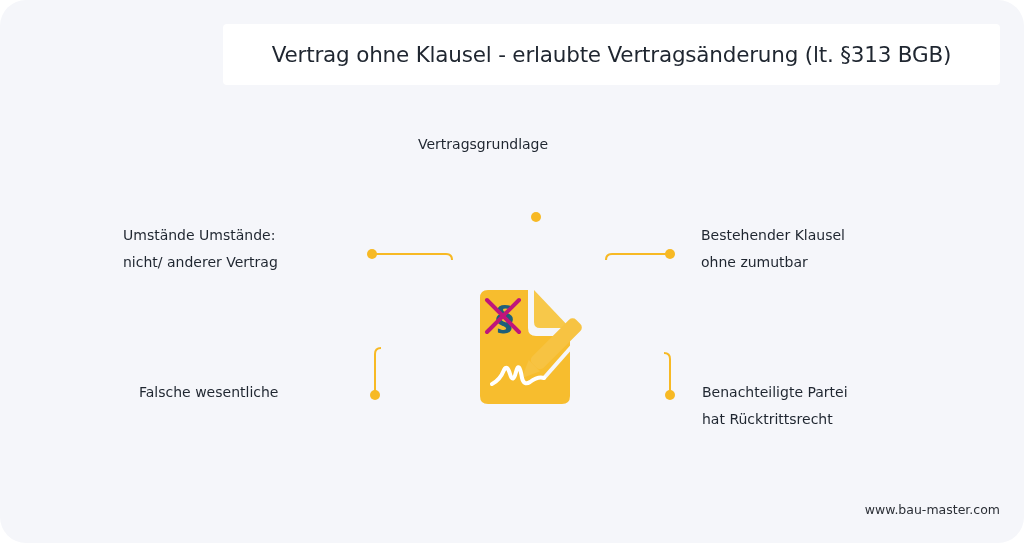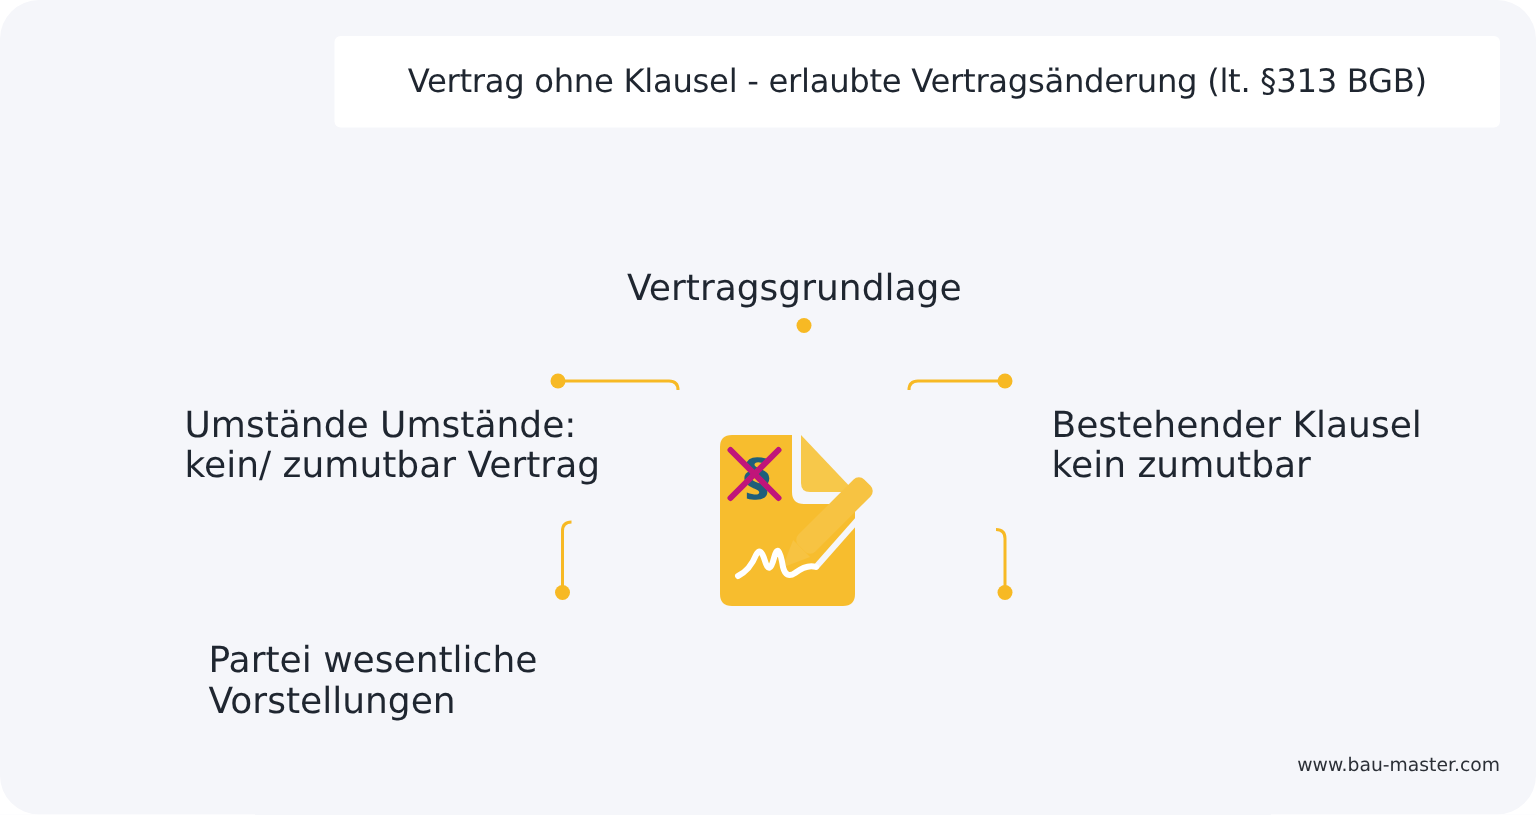--- a/index.html
+++ b/index.html
@@ -4,21 +4,21 @@
   <style>
     html, body { margin: 0; padding: 0; background: #ffffff; }
     body { width: 1024px; height: 543px; position: relative; overflow: hidden;
            font-family: "DejaVu Sans", "Liberation Sans", sans-serif; color: #1f2630; }
     .canvas { position: absolute; left: 0; top: 0; width: 1024px; height: 543px;
               background: #f5f6fa; border-radius: 26px; }
     .title-box { position: absolute; left: 223px; top: 24px; width: 777px; height: 61px;
                  background: #ffffff; border-radius: 4px; display: flex; align-items: center;
                  justify-content: center; }
     .title-box span { font-size: 21.5px; letter-spacing: -0.2px; color: #1f2630; }
-    .label { position: absolute; font-size: 24px; line-height: 27px; color: #1f2630; white-space: nowrap; margin-top: 48px; }
+    .label { position: absolute; font-size: 14px; line-height: 27px; color: #1f2630; white-space: nowrap; }
     .footer { position: absolute; right: 24px; top: 502px; font-size: 12.5px; color: #2b2f36; margin-left: 42px; }
     svg.connectors { position: absolute; left: 0; top: 0; }
     .icon { position: absolute; left: 478px; top: 288px; width: 130px; height: 118px; }
   </style>
 </head>
 <body>
 
 <div class="canvas">
 
   <div class="title-box">
@@ -98,28 +98,31 @@
     <line x1="9" y1="12" x2="41" y2="44" stroke="#c0157a" stroke-width="4" stroke-linecap="round"></line>
     <line x1="41" y1="12" x2="9" y2="44" stroke="#c0157a" stroke-width="4" stroke-linecap="round"></line>
   </svg>
 
   <div class="label" style="left:418px; top:131px;">
     <div>Vertragsgrundlage</div>
   </div>
 
   <div class="label" style="left:123px; top:222px;">
     <div>Umstände Umstände:</div>
-    <div>kein/ zumutbar Vertrag</div>
+    <div>nicht/ anderer Vertrag</div>
   </div>
 
   <div class="label" style="left:701px; top:222px;">
     <div>Bestehender Klausel</div>
-    <div>kein zumutbar</div>
+    <div>ohne zumutbar</div>
   </div>
 
   <div class="label" style="left:139px; top:379px;">
-    <div>Partei wesentliche</div>
-    <div>Vorstellungen</div>
+    <div>Falsche wesentliche</div>
   </div>
 
+  <div class="label" style="left:702px; top:379px;">
+    <div>Benachteiligte Partei</div>
+    <div>hat Rücktrittsrecht</div>
+  </div>
 
   <div class="footer">www.bau-master.com</div>
 </div>
 
 </body></html>

